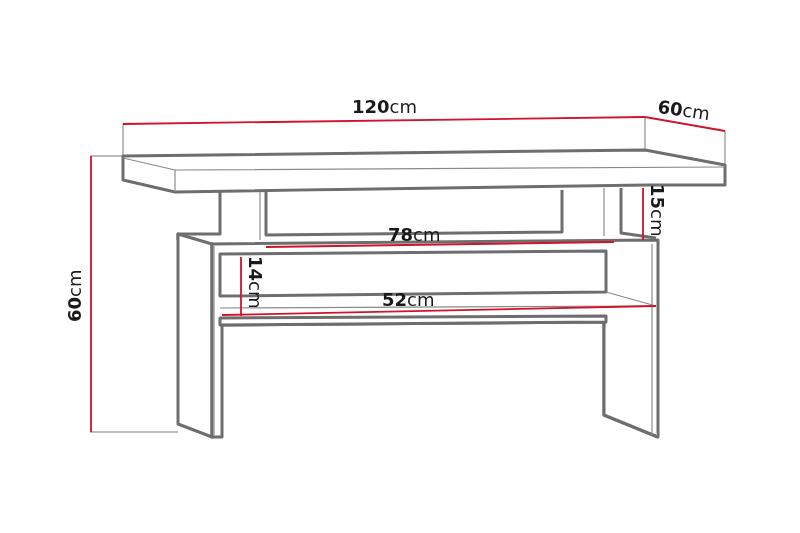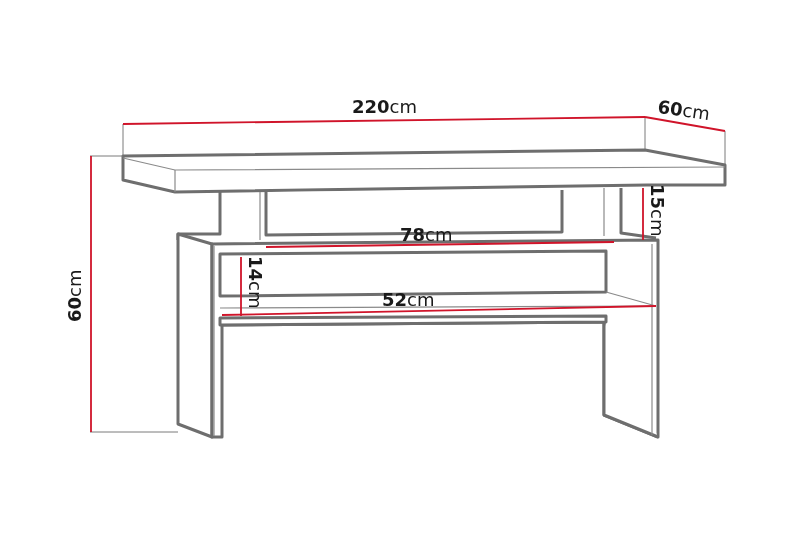--- a/index.html
+++ b/index.html
@@ -71,32 +71,32 @@
     <path class="dim" d="M645,117 L725,131"></path>
     <path class="dim" d="M91,156 L91,432"></path>
     <path class="dim" d="M266,247 L614,242"></path>
     <path class="dim" d="M643,188 L643,240"></path>
     <path class="dim" d="M222,315 L656,306"></path>
     <path class="dim" d="M241,257 L241,316"></path>
   </g>
 </svg>
 
 <div class="lbl" style="left:352px; top:98px;">
-  <span class="num">220</span><span class="unit">cm</span>
+  <span class="num">120</span><span class="unit">cm</span>
 </div>
 
 <div class="lbl rot8" style="left:659px; top:98px;">
   <span class="num">60</span><span class="unit">cm</span>
 </div>
 
 <div class="lbl rotm90" style="left:66px; top:322px;">
   <span class="num">60</span><span class="unit">cm</span>
 </div>
 
-<div class="lbl" style="left:400px; top:226px;">
+<div class="lbl" style="left:388px; top:226px;">
   <span class="num">78</span><span class="unit">cm</span>
 </div>
 
 <div class="lbl rot90" style="left:666px; top:184px;">
   <span class="num">15</span><span class="unit">cm</span>
 </div>
 
 <div class="lbl" style="left:382px; top:291px;">
   <span class="num">52</span><span class="unit">cm</span>
 </div>

